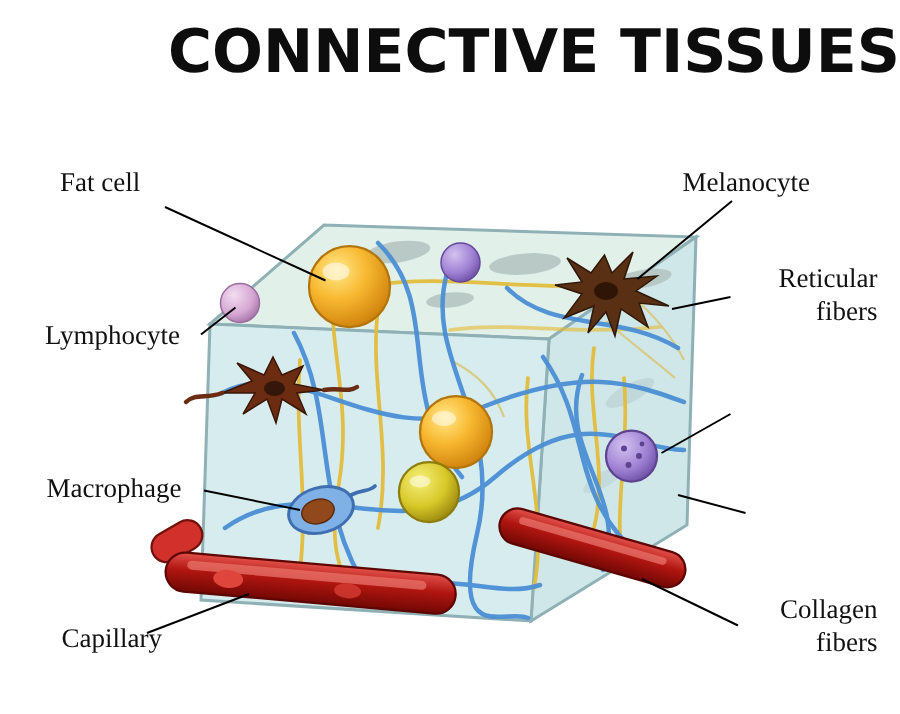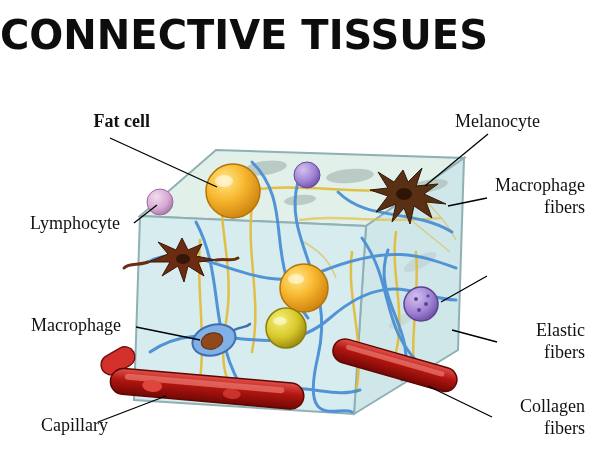--- a/index.html
+++ b/index.html
@@ -6,38 +6,38 @@
   .stage{
     position:relative;
     width:600px;height:476px;
     background:#ffffff;
     overflow:hidden;
     font-family:"Liberation Serif", serif;
   }
   .title{
     position:absolute;
     top:12px;left:0;width:600px;
-    text-align:left;
+    text-align:right;
     font-family:"DejaVu Sans", sans-serif;
     font-weight:800;
     font-size:40px;
     letter-spacing:0px;
     color:#0d0d0d;
     white-space:nowrap;
   }
   .illustration{
     position:absolute;top:0;left:0;width:600px;height:476px;
   }
   .label{
     position:absolute;
     font-size:18px;
     line-height:1.22;
     color:#111;
   }
-  .lab-fat{left:40px;top:111px;width:110px;text-align:right;font-weight:bold;}
+  .lab-fat{left:40px;top:111px;width:110px;text-align:left;}
   .lab-melanocyte{left:455px;top:111px;width:125px;text-align:left;}
   .lab-lymphocyte{left:14px;top:213px;width:122px;text-align:center;}
   .lab-reticular{left:490px;top:175px;width:95px;text-align:right;}
   .lab-mast{left:490px;top:263px;width:95px;text-align:right;}
   .lab-macrophage{left:14px;top:315px;width:124px;text-align:center;}
   .lab-elastic{left:500px;top:320px;width:85px;text-align:right;}
   .lab-capillary{left:18px;top:415px;width:90px;text-align:right;font-family:Liberation Serif, serif;}
   .lab-collagen{left:495px;top:396px;width:90px;text-align:right;}
 </style>
 </head>
@@ -189,19 +189,18 @@
       <line x1="487" y1="198" x2="448" y2="206"></line>
       <line x1="487" y1="276" x2="441" y2="302"></line>
       <line x1="497" y1="342" x2="452" y2="330"></line>
       <line x1="492" y1="417" x2="428" y2="386"></line>
     </g>
   </svg>
 
   <div class="label lab-fat">Fat cell</div>
   <div class="label lab-melanocyte">Melanocyte</div>
   <div class="label lab-lymphocyte">Lymphocyte</div>
-  <div class="label lab-reticular">Macrophage fibers</div>
+  <div class="label lab-reticular">Reticular fibers</div>
   <div class="label lab-macrophage">Macrophage</div>
-  <div class="label lab-elastic">Elastic fibers</div>
   <div class="label lab-capillary">Capillary</div>
   <div class="label lab-collagen">Collagen fibers</div>
 
 </div>
 
 </body></html>

